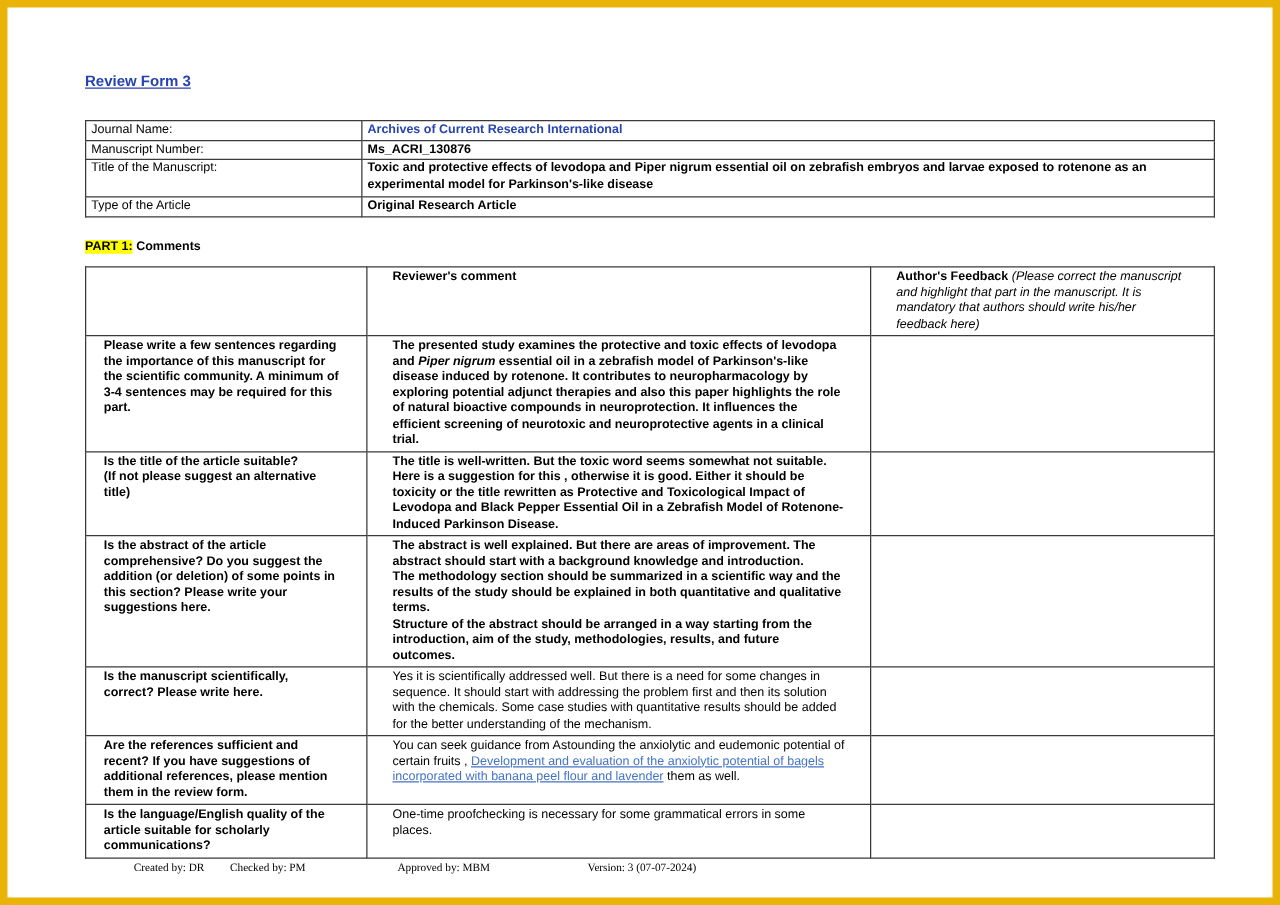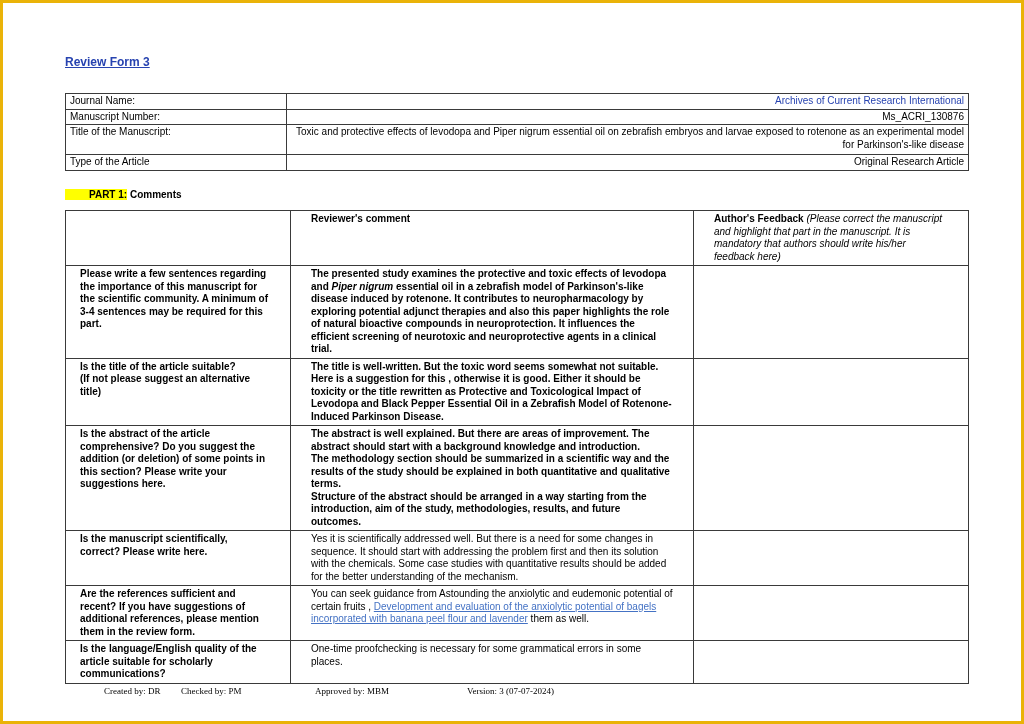--- a/index.html
+++ b/index.html
@@ -1,34 +1,34 @@
 <!DOCTYPE html>
 <html><head>
 <meta charset="utf-8">
 <style>
   html,body { margin:0; padding:0; background:#ffffff; }
   .page {
     position:relative; width:1024px; height:724px; background:#ffffff;
     font-family:"Liberation Sans", sans-serif; color:#000;
-    box-sizing:border-box; border:3px solid #eab308; overflow:hidden;
+    box-sizing:border-box; border:6px solid #eab308; overflow:hidden;
   }
   .doc-title {
     position:absolute; left:62px; top:52px;
     font-size:12px; font-weight:bold; text-decoration:underline; color:#2743B0;
   }
   table { border-collapse:collapse; table-layout:fixed; }
   td { border:1px solid #3a3a3a; vertical-align:top; font-size:10px; line-height:1.25; padding:1px 4px; box-sizing:border-box; }
 
   .info-table { position:absolute; left:62px; top:90px; width:903px; }
   .info-table .label { font-weight:normal; }
-  .info-table .value { font-weight:normal;text-align:right; }
+  .info-table .value { font-weight:bold; }
   .info-table .journal { color:#2743B0; }
 
   .part1 { position:absolute; left:62px; top:186px; font-size:10px; font-weight:bold; }
-  .part1 .hl { background:#FFFF00;padding-left:24px; }
+  .part1 .hl { background:#FFFF00; }
 
   .review-table { position:absolute; left:62px; top:207px; width:903px; }
   .review-table td { padding:2px 20px; }
   .q { font-weight:bold; padding-left:14px !important; white-space:pre-line; }
   .q-flush { padding-left:4px !important; }
   .c { white-space:pre-line; }
   .bold { font-weight:bold; }
   .bu { font-weight:bold; text-decoration:underline; }
   .hdr { font-weight:bold; }
   .note { font-style:italic; font-weight:normal;margin-top:48px; }

